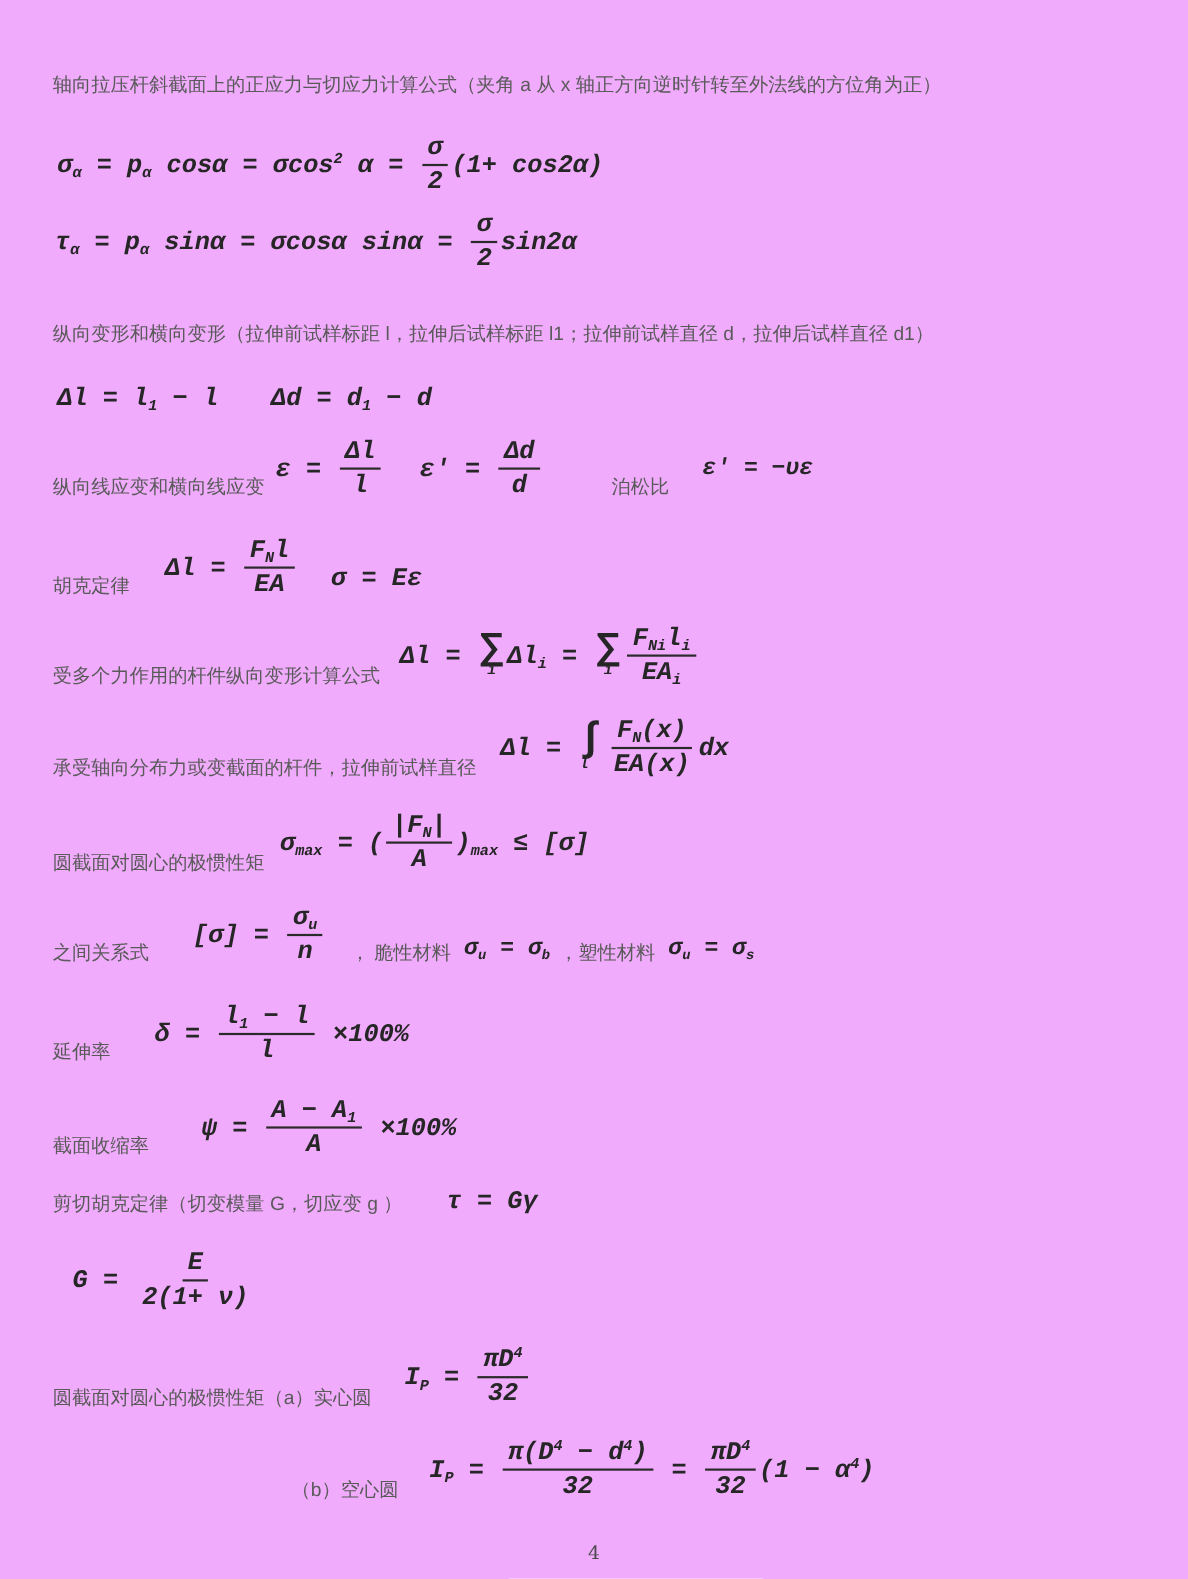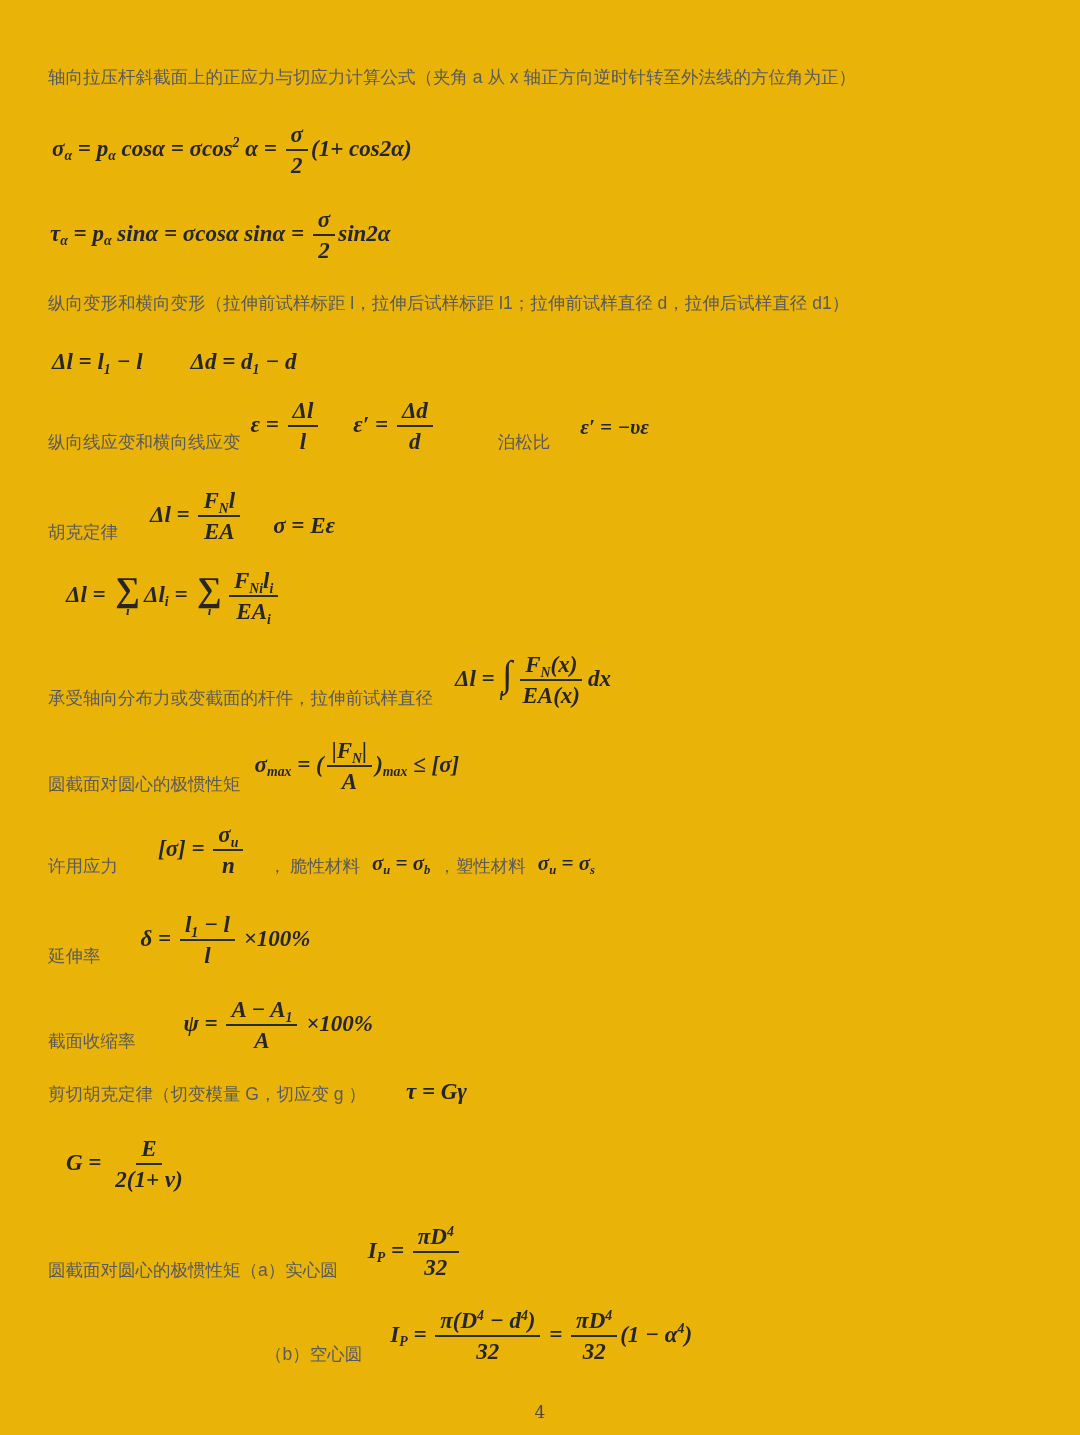--- a/index.html
+++ b/index.html
@@ -1,21 +1,21 @@
 <!DOCTYPE html>
 <html><head>
 <meta charset="utf-8">
 <style>
   html,body{margin:0;padding:0;background:#ffffff;}
   body{width:1080px;height:1435px;position:relative;overflow:hidden;
        font-family:"Liberation Sans","DejaVu Sans",sans-serif;}
-  .page{position:absolute;inset:0;background:#eab308;padding-left:10px;}
+  .page{position:absolute;inset:0;background:#f0abfc;padding-left:10px;}
   .row{position:absolute;display:flex;align-items:flex-end;white-space:nowrap;}
   .label{color:#5a5a5a;font-size:17.5px;line-height:1.35;white-space:nowrap;}
-  .math{font-family:Liberation Serif, serif;font-style:italic;
+  .math{font-family:Liberation Mono, monospace;font-style:italic;
         font-weight:600;color:#262626;font-size:23px;line-height:1.25;white-space:nowrap;}
   .math-sm{font-size:21px;}
   
   .frac{display:inline-flex;flex-direction:column;align-items:center;
         vertical-align:middle;margin:0 3px;}
   .frac .num{display:block;padding:0 5px 2px;border-bottom:2px solid #2a2a2a;line-height:1.1;}
   .frac .den{display:block;padding:2px 5px 0;line-height:1.1;}
   sub{font-size:60%;line-height:0;vertical-align:-0.35em;}
   sup{font-size:60%;line-height:0;vertical-align:0.6em;}
   
@@ -37,21 +37,21 @@
 
   <div class="row" style="left:48px;top:66px;">
     <span class="label">轴向拉压杆斜截面上的正应力与切应力计算公式（夹角 a 从 x 轴正方向逆时针转至外法线的方位角为正）</span>
   </div>
   <div class="row" style="left:52px;top:122px;">
     <span class="math">σ<sub>α</sub> = p<sub>α</sub> cosα = σcos<sup>2</sup> α = <span class="frac">
           <span class="num">σ</span>
           <span class="den">2</span>
         </span>(1+ cos2α)</span>
   </div>
-  <div class="row" style="left:50px;top:207px;">
+  <div class="row" style="left:50px;top:192px;">
     <span class="math">τ<sub>α</sub> = p<sub>α</sub> sinα = σcosα sinα = <span class="frac">
           <span class="num">σ</span>
           <span class="den">2</span>
         </span>sin2α</span>
   </div>
 
   <div class="row" style="left:48px;top:292px;">
     <span class="label">纵向变形和横向变形（拉伸前试样标距 l，拉伸后试样标距 l1；拉伸前试样直径 d，拉伸后试样直径 d1）</span>
   </div>
   <div class="row" style="left:52px;top:348px;">
@@ -76,20 +76,21 @@
   <div class="row" style="left:48px;top:488px;">
     <span class="label">胡克定律</span>
     <span class="math" style="margin-left:32px;">Δl = <span class="frac">
           <span class="num">F<sub>N</sub>l</span>
           <span class="den">EA</span>
         </span></span>
     <span class="math" style="margin-left:30px;margin-bottom:4px;">σ = Eε</span>
   </div>
 
   <div class="row" style="left:48px;top:568px;">
+    <span class="label">受多个力作用的杆件纵向变形计算公式</span>
     <span class="math" style="margin-left:18px;margin-bottom:2px;">Δl = <span class="bigop">
           <span class="op">∑</span>
           <span class="oplim">i</span>
         </span>Δl<sub>i</sub> = <span class="bigop">
           <span class="op">∑</span>
           <span class="oplim">i</span>
         </span><span class="frac">
           <span class="num">F<sub>Ni</sub>l<sub>i</sub></span>
           <span class="den">EA<sub>i</sub></span>
         </span></span>
@@ -108,21 +109,21 @@
 
   <div class="row" style="left:48px;top:738px;">
     <span class="label">圆截面对圆心的极惯性矩</span>
     <span class="math" style="margin-left:14px;margin-bottom:2px;">σ<sub>max</sub> = (<span class="frac">
           <span class="num">|F<sub>N</sub>|</span>
           <span class="den">A</span>
         </span>)<sub>max</sub> ≤ [σ]</span>
   </div>
 
   <div class="row" style="left:48px;top:822px;">
-    <span class="label">许用应力</span>
+    <span class="label">之间关系式</span>
     <span class="math" style="margin-left:40px;">[σ] = <span class="frac">
           <span class="num">σ<sub>u</sub></span>
           <span class="den">n</span>
         </span></span>
     <span class="label" style="margin-left:22px;">，</span>
     <span class="label" style="margin-left:4px;">脆性材料</span>
     <span class="math math-sm" style="margin-left:12px;margin-bottom:2px;">σ<sub>u</sub> = σ<sub>b</sub></span>
     <span class="label" style="margin-left:8px;">，塑性材料</span>
     <span class="math math-sm" style="margin-left:12px;margin-bottom:2px;">σ<sub>u</sub> = σ<sub>s</sub></span>
   </div>

